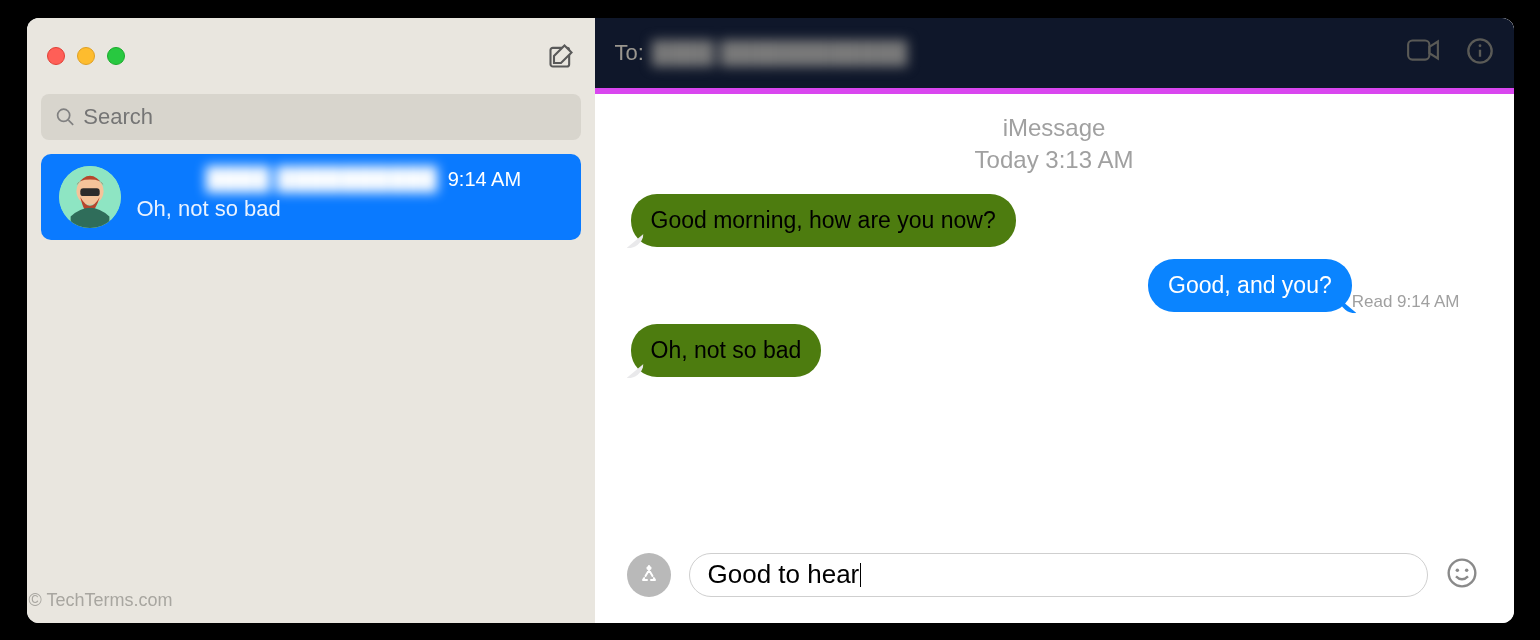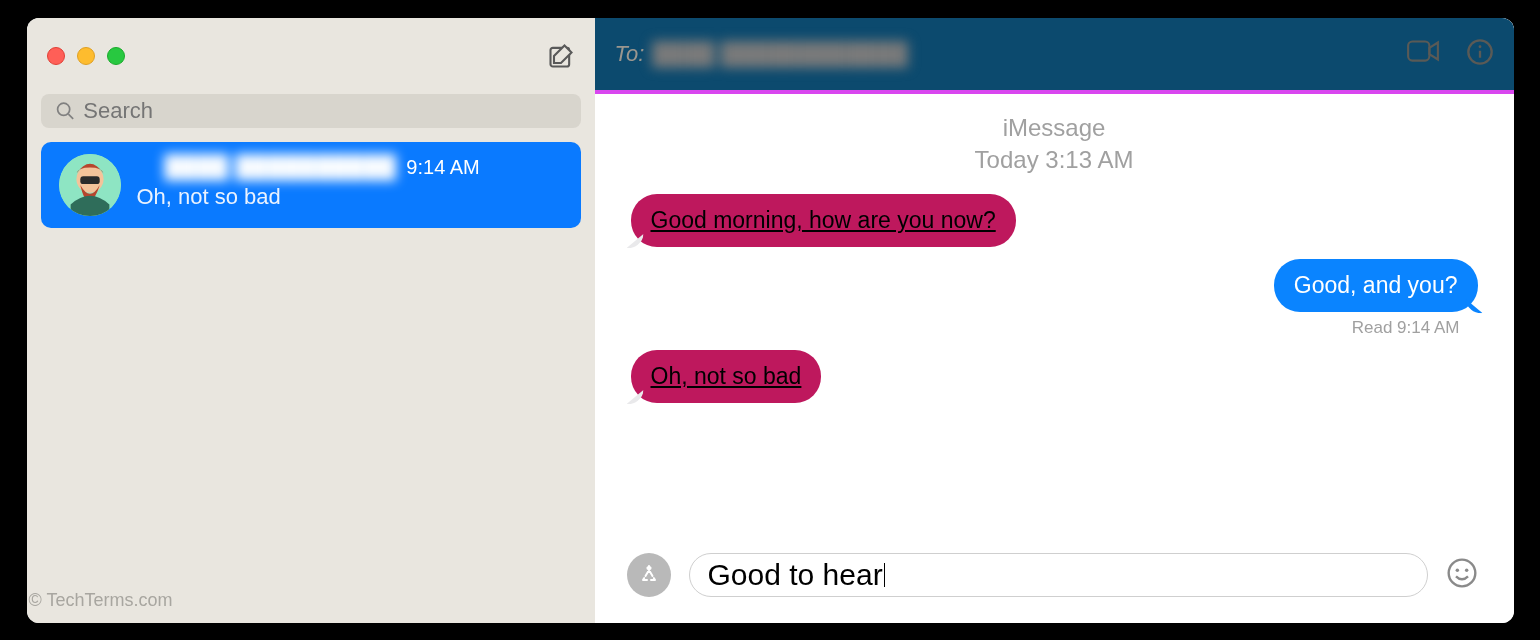--- a/index.html
+++ b/index.html
@@ -52,21 +52,21 @@
   width: 28px;
   height: 28px;
   color: #595959;
 }
 .search-wrap {
   padding: 0 14px 14px 14px;
 }
 .search-field {
   background: #d8d5cd;
   border-radius: 8px;
-  height: 34px;
+  height: 46px;
   display: flex;
   align-items: center;
   padding: 0 14px;
   gap: 8px;
 }
 .search-field svg { color: #808080; }
 .search-input {
   border: none;
   background: transparent;
   font-size: 22px;
@@ -91,21 +91,21 @@
   background: #8ee5c3;
   flex-shrink: 0;
   display: flex;
   align-items: center;
   justify-content: center;
   overflow: hidden;
 }
 .conv-text { flex: 1; min-width: 0; }
 .conv-head {
   display: flex;
-  justify-content: flex-start;
+  justify-content: center;
   align-items: baseline;
   gap: 10px;
   padding-left: 28px;
 }
 .conv-name {
   font-size: 22px;
   font-weight: 600;
   filter: blur(6px);
   letter-spacing: 0.5px;
 }
@@ -126,24 +126,23 @@
   color: #a8a6a0;
 }
 
 .main {
   flex: 1;
   display: flex;
   flex-direction: column;
   background: #fff;
 }
 .main .titlebar {
-  background: #0c4a6e;
-  border-bottom: 4px solid #d946ef;
+  background: #0f172a;
+  border-bottom: 6px solid #d946ef;
   justify-content: space-between;
-  font-style: italic;
 }
 .to-wrap {
   display: flex;
   align-items: center;
   gap: 8px;
   font-size: 22px;
 }
 .to-label { color: #9a968f; }
 .to-value { color: #7a7a7a; filter: blur(6px); }
 .header-actions {
@@ -162,33 +161,32 @@
   text-align: center;
   color: #a0a0a0;
   font-size: 24px;
   line-height: 1.35;
   margin-bottom: 18px;
 }
 .thread-meta .line1 { display: block; }
 
 .bubble-row { display: flex; margin: 12px 0; }
 .bubble-row.received { justify-content: flex-start; }
-.bubble-row.sent { justify-content: flex-end; flex-direction: column; align-items: flex-end; }
+.bubble-row.sent { justify-content: flex-end; flex-direction: row; align-items: flex-end; }
 .bubble {
   max-width: 62%;
   padding: 12px 20px;
   border-radius: 26px;
   font-size: 23px;
   line-height: 1.25;
   position: relative;
 }
 .received .bubble {
-  background: #be185d;
+  background: #4d7c0f;
   color: #000;
-  text-decoration: underline;
 }
 .sent .bubble {
   background: #0a84ff;
   color: #fff;
 }
 .sent .bubble::after {
   content: "";
   position: absolute;
   right: -4px;
   bottom: 0;
@@ -351,21 +349,21 @@
       </div>
     </div>
 
     <div class="composer">
       <div class="apps-btn icon-btn">
         <svg viewBox="0 0 24 24" width="24" height="24" fill="currentColor">
           <path d="M12 3 l1.5 2.6 M10.5 5.6 L12 3 M7 17 h3 M14 17 h3 M8.5 13 l5 -8.5 M15.5 13 l-5 -8.5 M6 17 l1.2 -2 M18 17 l-1.2 -2" stroke="#fff" stroke-width="2" stroke-linecap="round" fill="none"></path>
         </svg>
       </div>
       <div class="compose-input-wrap">
-        <span style="font-size:30px;">Good to hear</span>
+        <span style="font-size:26px;">Good to hear</span>
           <span class="caret"></span>
       </div>
       <div class="emoji-btn icon-btn">
         <svg viewBox="0 0 24 24" width="32" height="32" fill="none" stroke="currentColor" stroke-width="1.8">
           <circle cx="12" cy="12" r="10"></circle>
           <circle cx="8.5" cy="10" r="1.3" fill="currentColor" stroke="none"></circle>
           <circle cx="15.5" cy="10" r="1.3" fill="currentColor" stroke="none"></circle>
           <path d="M7.5 14.5 q4.5 4.5 9 0"></path>
         </svg>
       </div>

